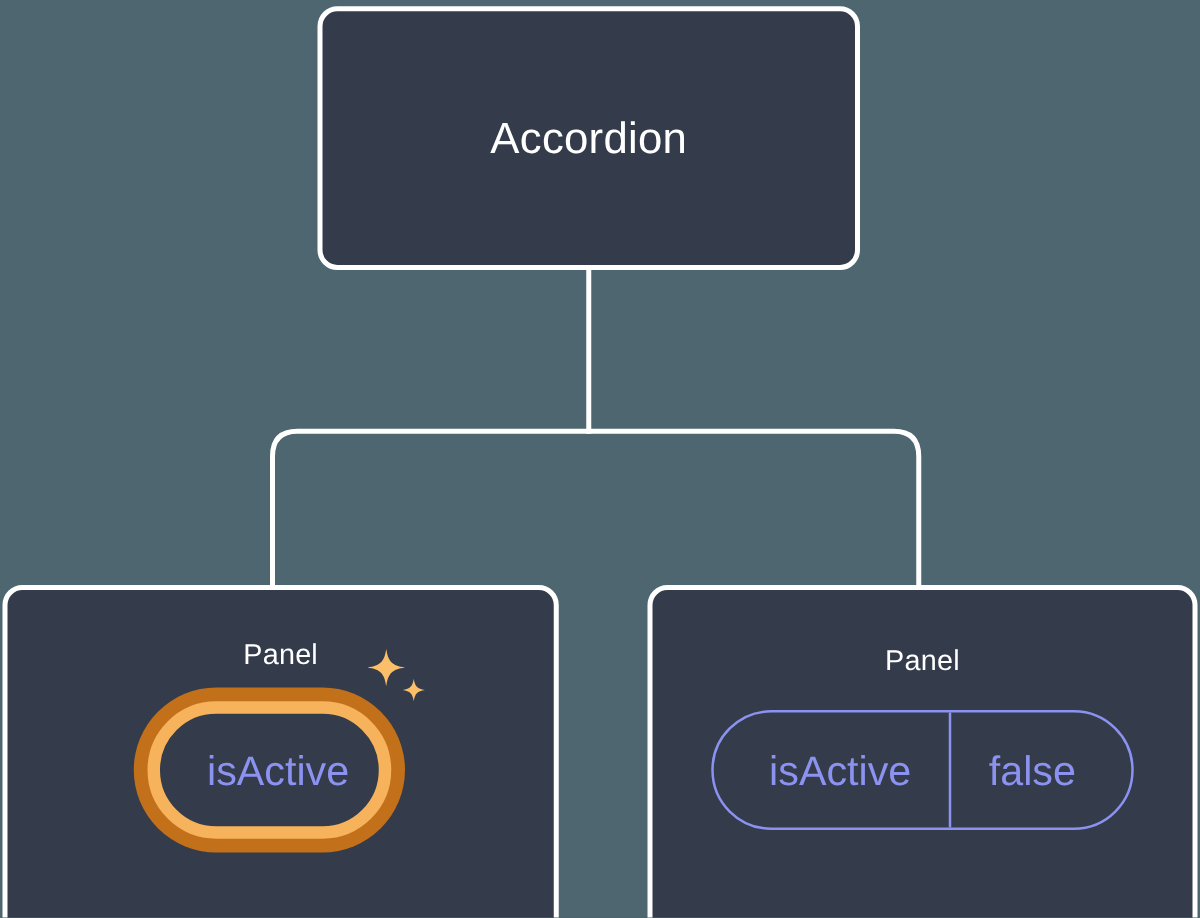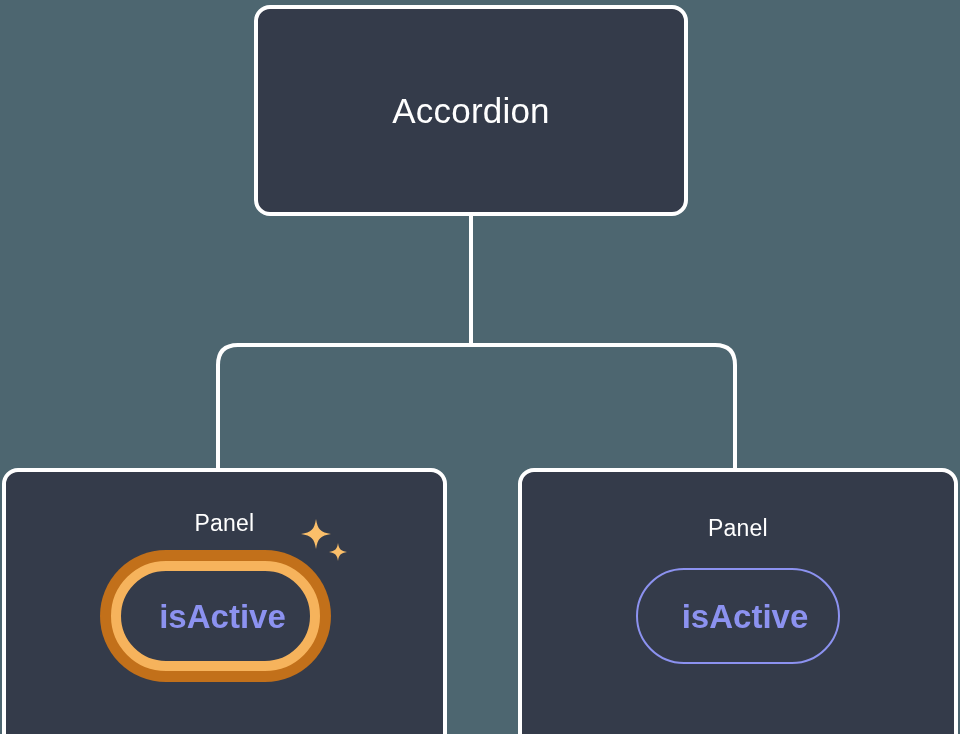--- a/index.html
+++ b/index.html
@@ -92,21 +92,20 @@
   }
   .pill-key,
   .pill-val {
     display: flex;
     align-items: center;
     justify-content: center;
     color: #8c92f0;
     font-size: 33px;
     line-height: 1;
     white-space: nowrap;
-    font-weight: bold;
   }
   .pill-key {
     padding: 0 30px 0 44px;
   }
   .pill-val {
     padding: 0 44px 0 30px;
     border-left: 2px solid #8c92f0;
   }
 
   
@@ -173,17 +172,18 @@
       </div>
     </div>
   </div>
 
   <div class="node node-leaf-right">
     <div class="node-title">Panel</div>
 
     <div class="pill-wrap">
       <div class="pill">
         <div class="pill-key">isActive</div>
+        <div class="pill-val">false</div>
       </div>
     </div>
   </div>
 
 </div>
 
 </body></html>

